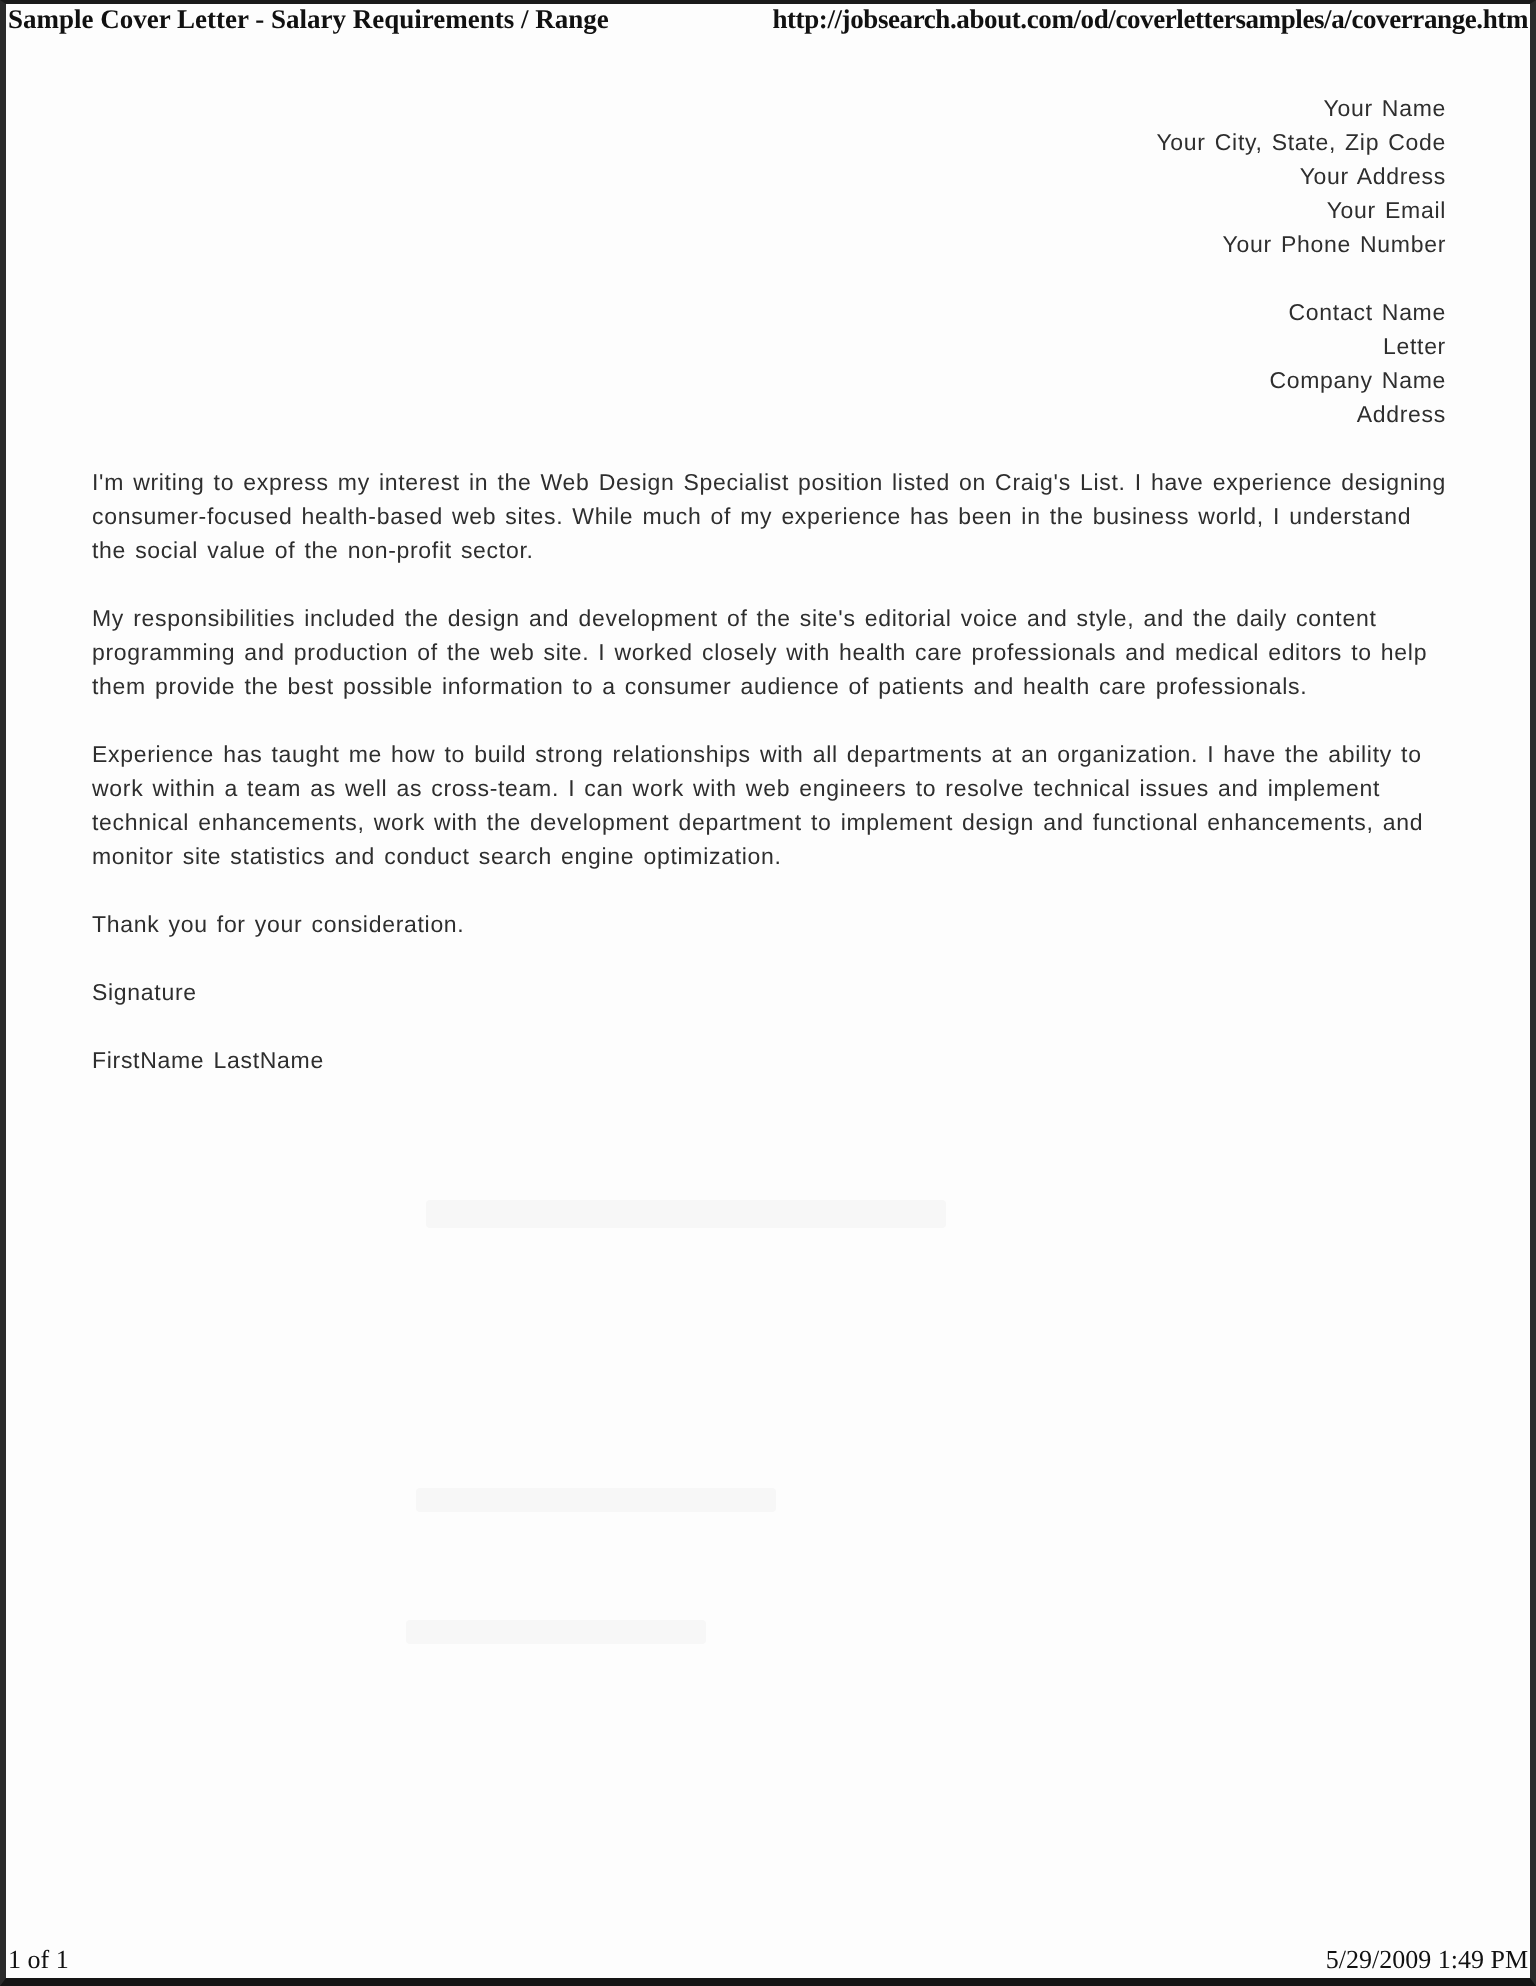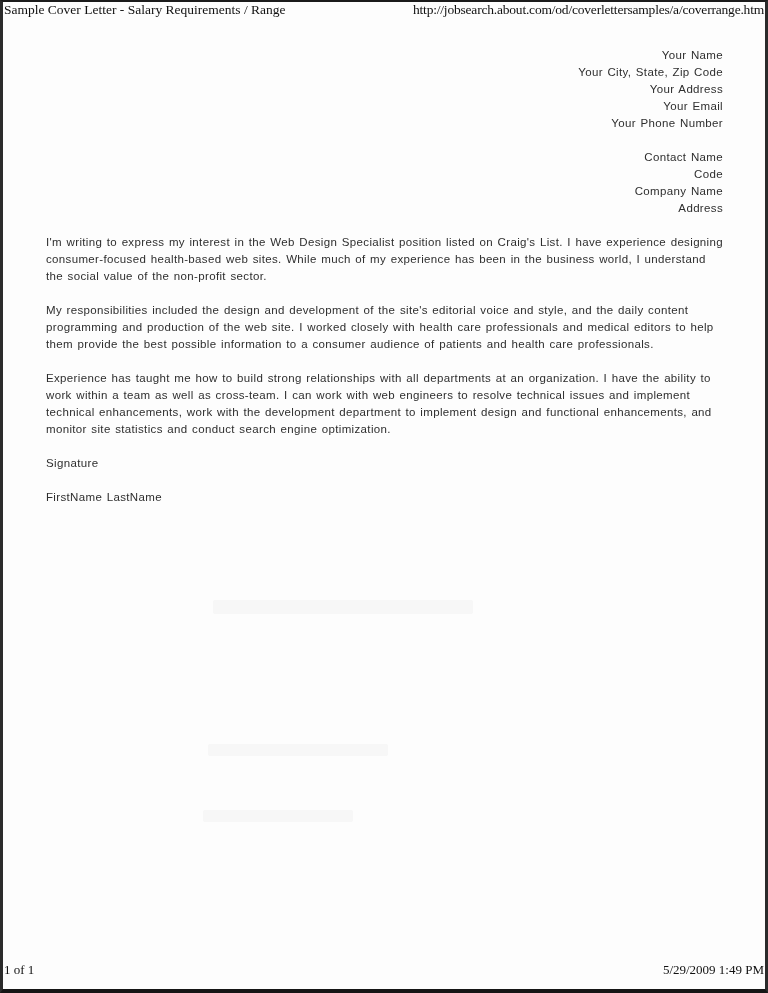--- a/index.html
+++ b/index.html
@@ -23,25 +23,26 @@
   .print-header {
     display: flex;
     justify-content: space-between;
     align-items: flex-start;
     padding: 0 1px 0 1px;
     font-family: "Liberation Serif", serif;
     font-size: 13.5px;
     line-height: 1.25;
     color: #111;
     white-space: nowrap;
+    font-weight: bold;
   }
   .print-header .url { letter-spacing: -0.2px; }
   .print-footer {
     position: absolute;
-    left: 1px; right: 1px; bottom: 11px;
+    left: 1px; right: 1px; bottom: 1px;
     display: flex;
     justify-content: space-between;
     font-family: "Liberation Serif", serif;
     font-size: 13px;
     color: #111;
   }
   
   .letter {
     padding: 28px 42px 0 41px;
     font-size: 11.5px;
@@ -85,33 +86,34 @@
     <div class="block">
       <div>Your Name</div>
       <div>Your City, State, Zip Code</div>
       <div>Your Address</div>
       <div>Your Email</div>
       <div>Your Phone Number</div>
     </div>
 
     <div class="block">
       <div>Contact Name</div>
-      <div>Code</div>
+      <div>Letter</div>
       <div>Company Name</div>
       <div>Address</div>
     </div>
 
 
     <p class="para">I'm writing to express my interest in the Web Design Specialist position listed on Craig's List. I have experience designing consumer-focused health-based web sites. While much of my experience has been in the business world, I understand the social value of the non-profit sector.</p>
 
     <p class="para">My responsibilities included the design and development of the site's editorial voice and style, and the daily content programming and production of the web site. I worked closely with health care professionals and medical editors to help them provide the best possible information to a consumer audience of patients and health care professionals.</p>
 
     <p class="para">Experience has taught me how to build strong relationships with all departments at an organization. I have the ability to work within a team as well as cross-team. I can work with web engineers to resolve technical issues and implement technical enhancements, work with the development department to implement design and functional enhancements, and monitor site statistics and conduct search engine optimization.</p>
 
 
+    <p class="para">Thank you for your consideration.</p>
 
     <p class="para">Signature</p>
 
     <p class="para">FirstName LastName</p>
 
   </div>
 
   <div class="artifact" style="left:210px; top:598px; width:260px; height:14px;"></div>
   <div class="artifact" style="left:205px; top:742px; width:180px; height:12px;"></div>
   <div class="artifact" style="left:200px; top:808px; width:150px; height:12px;"></div>

